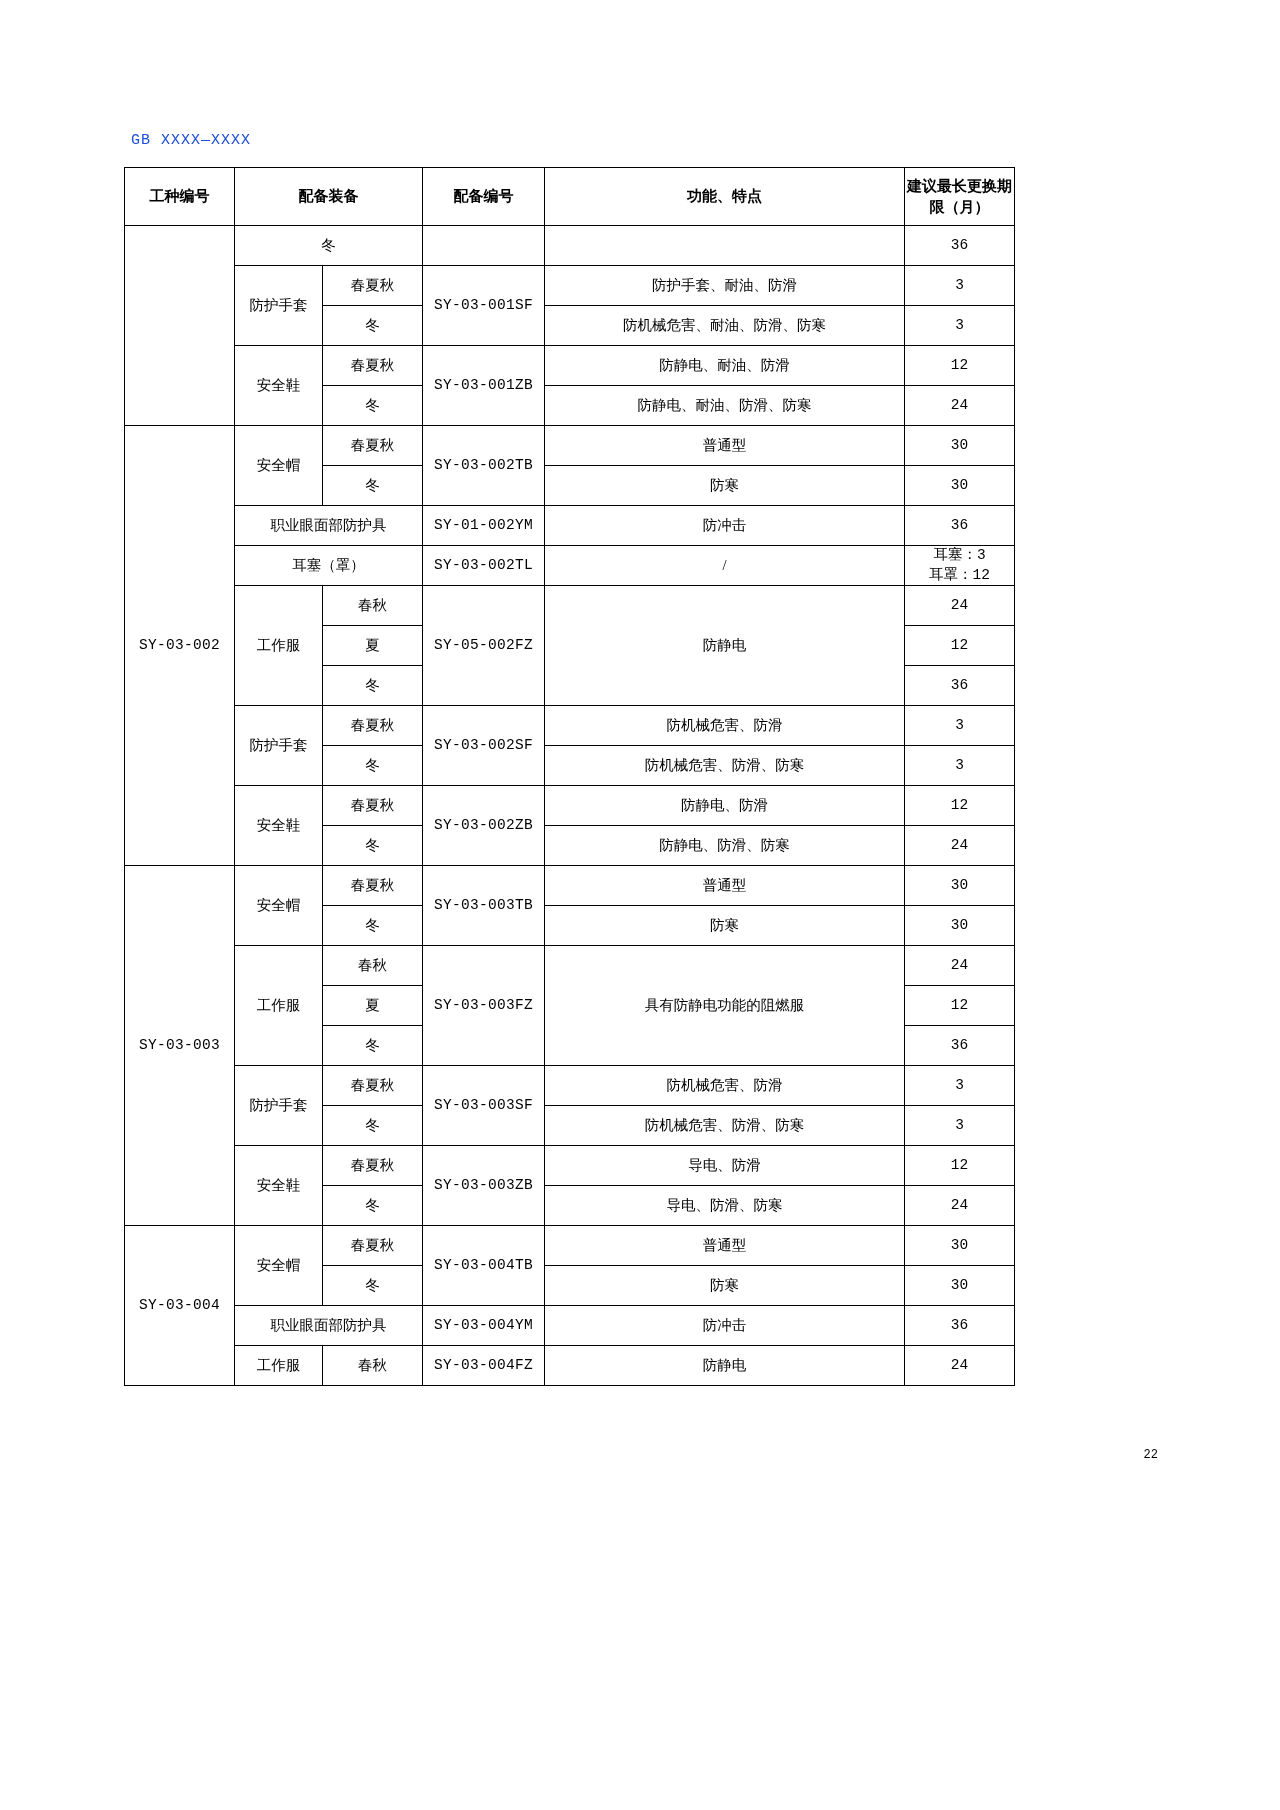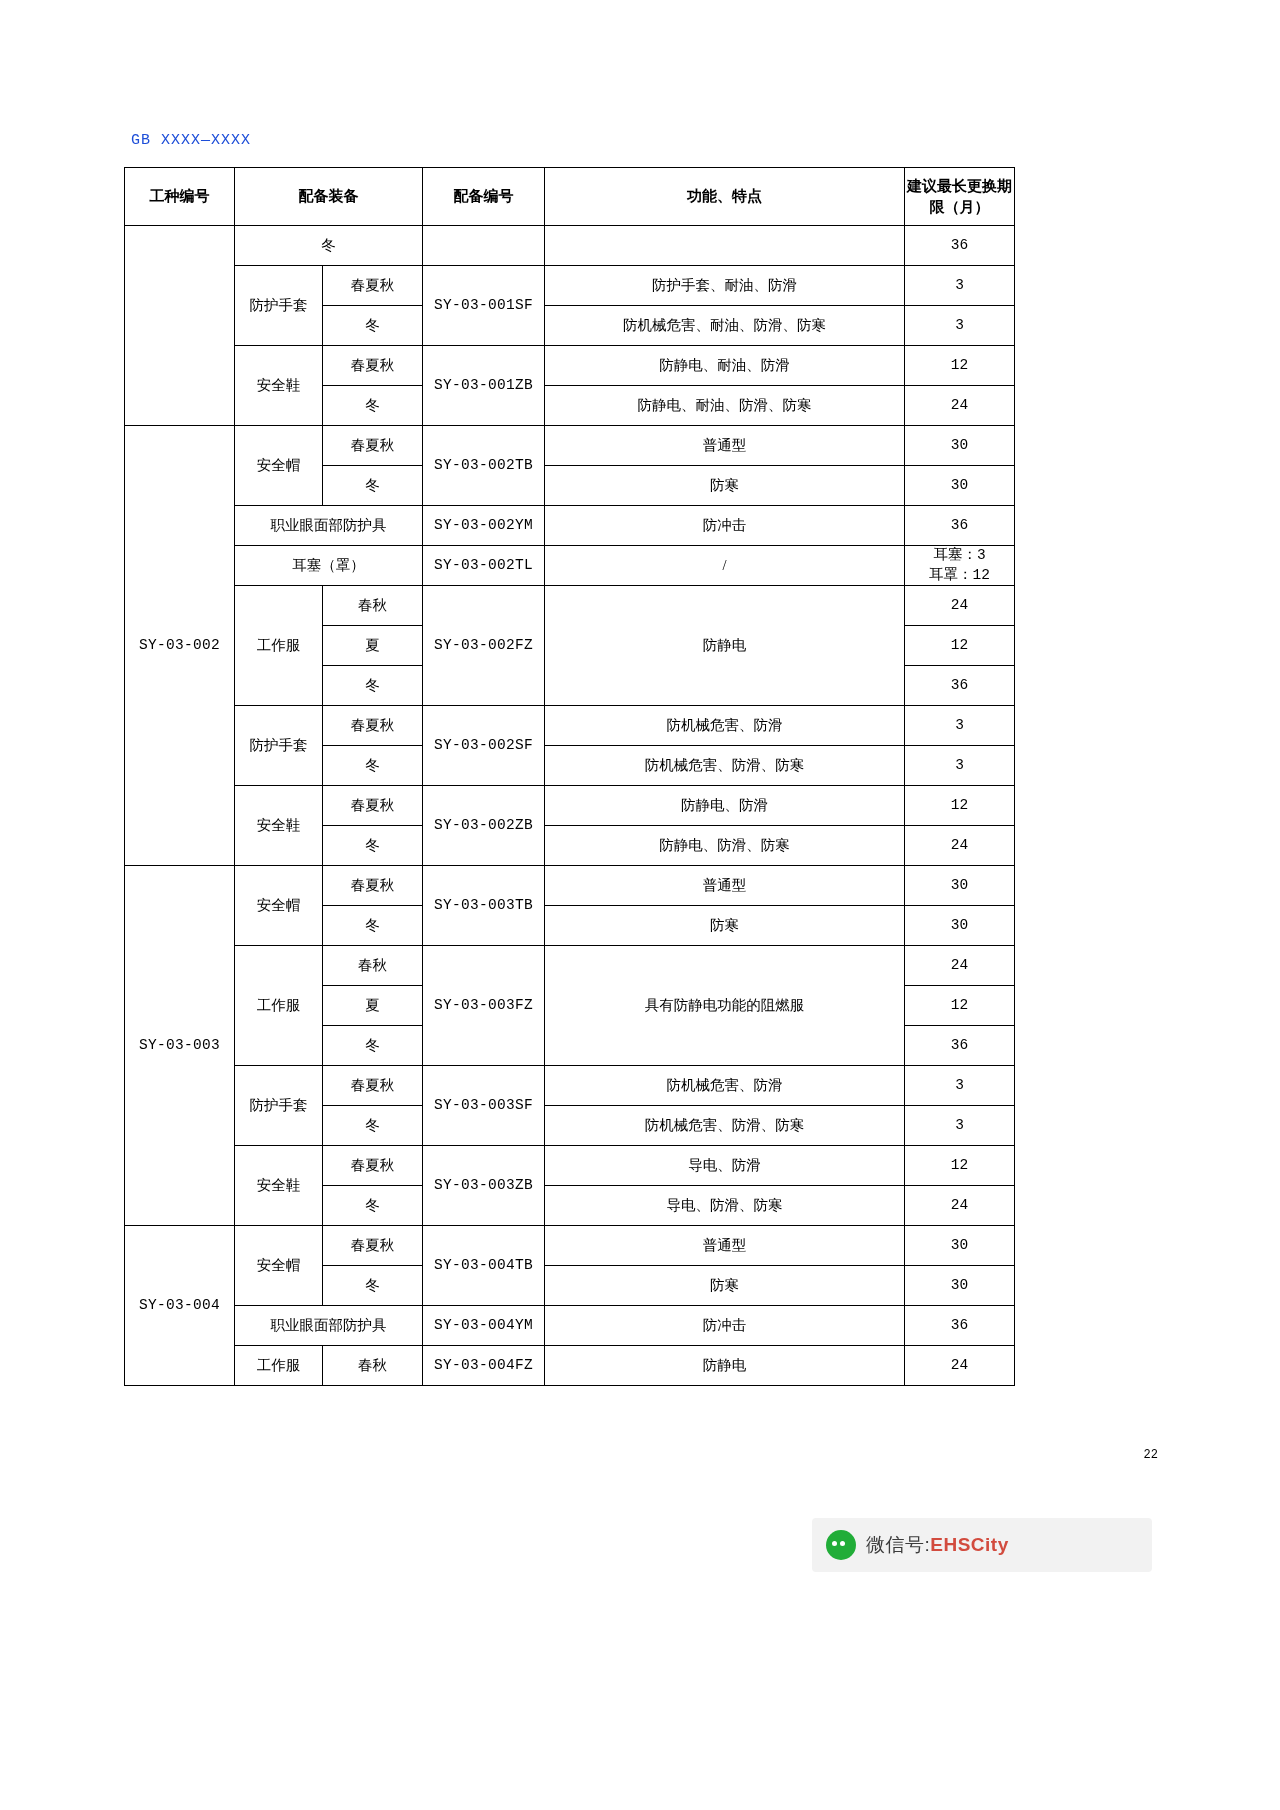--- a/index.html
+++ b/index.html
@@ -189,35 +189,35 @@
         <td class="feat">普通型</td>
         <td class="num">30</td>
       </tr>
       <tr>
         <td>冬</td>
         <td class="feat">防寒</td>
         <td class="num">30</td>
       </tr>
       <tr>
         <td colspan="2">职业眼面部防护具</td>
-        <td class="code">SY-03-002YM</td>
+        <td class="code">SY-01-002YM</td>
         <td class="feat">防冲击</td>
         <td class="num">36</td>
       </tr>
       <tr>
         <td colspan="2">耳塞（罩）</td>
         <td class="code">SY-03-002TL</td>
         <td class="feat">/</td>
         <td class="num two-line" style="white-space:pre-line;">耳塞：3
 耳罩：12</td>
       </tr>
       <tr>
         <td rowspan="3">工作服</td>
         <td>春秋</td>
-        <td class="code" rowspan="3">SY-03-002FZ</td>
+        <td class="code" rowspan="3">SY-05-002FZ</td>
         <td class="feat" rowspan="3">防静电</td>
         <td class="num">24</td>
       </tr>
       <tr>
         <td>夏</td>
         <td class="num">12</td>
       </tr>
       <tr>
         <td>冬</td>
         <td class="num">36</td>
@@ -324,18 +324,14 @@
         <td>春秋</td>
         <td class="code">SY-03-004FZ</td>
         <td class="feat">防静电</td>
         <td class="num">24</td>
       </tr>
     </tbody>
   </table>
 
   <div class="page-num">22</div>
 
-  <div class="wechat">
-    <span class="bubble"></span>
-    <span class="wtext"><span>微信号:</span><span class="brand">EHSCity</span></span>
-  </div>
 
 </div>
 
 </body></html>

